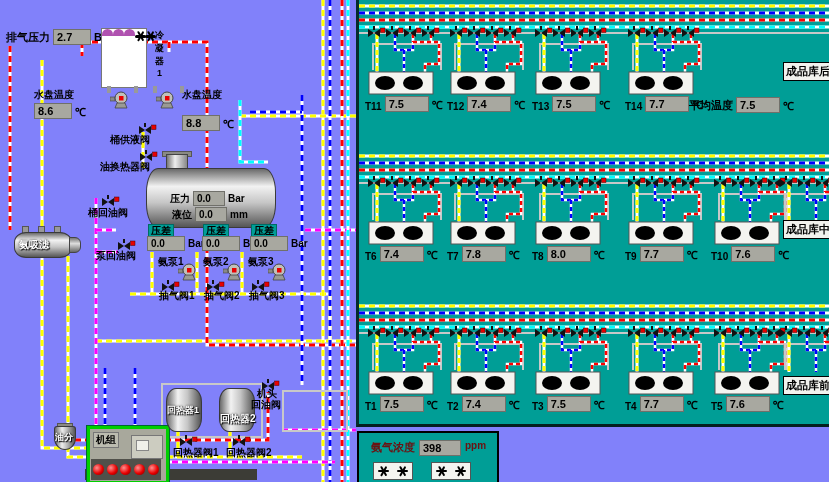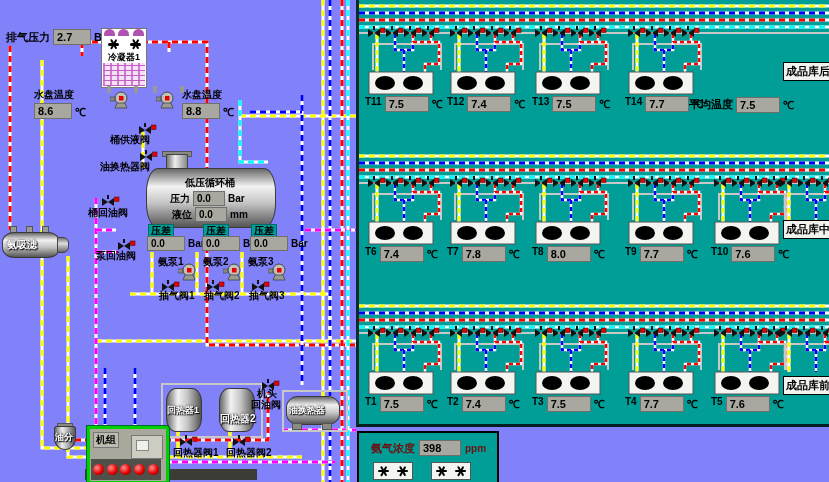--- a/index.html
+++ b/index.html
@@ -15,38 +15,38 @@
        height:12px;line-height:12px;text-align:left;}
   .box.sm{min-width:24px;font-size:10px;height:11px;line-height:11px;}
   #title{position:absolute;left:206px;top:24px;color:#fff;
          font:bold 37px "Liberation Serif",serif;letter-spacing:8px;}
   
   #cold-panel{position:absolute;left:356px;top:0;width:471px;height:424px;
               background:#009e96;border-left:3px solid #062c2c;border-bottom:3px solid #041f1f;overflow:hidden;}
   .zone{position:absolute;background:#f2f2ee;border:1px solid #000;color:#000;
         font:bold 11px "Liberation Sans",sans-serif;padding:1px 2px;white-space:nowrap;
         width:52px;overflow:hidden;}
-  .tdisp{position:absolute;display:flex;align-items:flex-start;gap:3px;}
+  .tdisp{position:absolute;display:flex;align-items:flex-end;gap:3px;}
   .tdisp .tag{font:bold 10px "Liberation Sans",sans-serif;color:#000;}
   .tdisp .box{min-width:36px;}
   
   #ammonia{position:absolute;left:357px;top:431px;width:138px;height:51px;
            background:#009e96;border:2px solid #000;}
-  #ammonia .hd{position:absolute;left:12px;top:7px;display:flex;gap:4px;align-items:center;}
+  #ammonia .hd{position:absolute;left:12px;top:7px;display:flex;gap:4px;}
   #ammonia .hd .lbl{color:#6b1212;}
   .fanbox{position:absolute;width:38px;height:16px;background:#f4f4f0;border:1px solid #555;
           display:flex;align-items:center;justify-content:space-around;}
   .fan{position:relative;width:11px;height:11px;display:inline-block;}
   .fan::before,.fan::after,.fan b{content:"";position:absolute;left:0;top:4.4px;width:11px;height:2.4px;
           background:#000;border-radius:2px;display:block;}
   .fan::after{transform:rotate(60deg);}
   .fan b{transform:rotate(120deg);}
   
   .condenser{position:absolute;width:44px;height:58px;background:#fff;border:1px solid #777;
-             display:flex;flex-direction:column;}
+             display:flex;flex-direction:row;}
   .condenser .bumps{display:flex;justify-content:space-around;height:8px;background:#fff;}
   .bump{width:11px;height:7px;background:#b052b0;border-radius:6px 6px 0 0;}
   .condenser .fans{display:flex;justify-content:space-around;align-items:center;height:14px;}
   .condenser .name{font:bold 9px "Liberation Sans",sans-serif;text-align:center;height:11px;color:#000;}
   .condenser .coil{flex:1;margin:1px;background:
       repeating-linear-gradient(0deg,#c060c0 0 1px,transparent 1px 5px),
       repeating-linear-gradient(90deg,#d27ad2 0 2px,#f6e2f6 2px 7px);}
   
   .hcyl{background:linear-gradient(180deg,#6a6a6a 0%,#f2f2f2 30%,#c6c6c6 58%,#555 100%);
         border:1px solid #3a3a3a;border-radius:12px/40%;}
@@ -855,44 +855,43 @@
 
   <div class="abs" style="left:34px;top:88px">
     <div class="lbl small">水盘温度</div>
     <div class="kv" style="position:static;margin-top:1px">
       <span class="box">8.6</span>
       <span class="lbl">℃</span>
     </div>
   </div>
   <div class="abs" style="left:182px;top:88px">
     <div class="lbl small">水盘温度</div>
-    <div class="kv" style="position:static;margin-top:1px">
+    <div class="kv" style="position:static;margin-top:13px">
       <span class="box">8.8</span>
       <span class="lbl">℃</span>
     </div>
   </div>
 
   <div class="abs" style="left:146px;top:168px;width:128px;height:58px">
     <div class="flange" style="left:16px;top:-17px;width:28px;height:4px"></div>
     <div class="abs" style="left:20px;top:-14px;width:20px;height:15px;background:linear-gradient(90deg,#777,#eee 40%,#888);border:1px solid #444"></div>
     <div class="hcyl abs" style="left:0;top:0;width:128px;height:58px"></div>
-    <div class="eq-label dark" style="left:0;top:8px;width:128px;text-align:center">低压循环桶</div>
     <div class="kv" style="left:24px;top:23px">
       <span class="lbl small">压力</span>
       <span class="box sm">0.0</span>
       <span class="lbl small">Bar</span>
     </div>
     <div class="kv" style="left:26px;top:39px">
       <span class="lbl small">液位</span>
       <span class="box sm">0.0</span>
       <span class="lbl small">mm</span>
     </div>
   </div>
 
-  <div class="abs" style="left:2px;top:230px;width:76px;height:28px">
+  <div class="abs" style="left:14px;top:230px;width:76px;height:28px">
     <div class="abs" style="left:8px;top:-4px;width:5px;height:8px;background:#999;border:1px solid #555"></div>
     <div class="abs" style="left:24px;top:-4px;width:5px;height:8px;background:#999;border:1px solid #555"></div>
     <div class="abs" style="left:40px;top:-4px;width:5px;height:8px;background:#999;border:1px solid #555"></div>
     <div class="hcyl abs" style="left:0;top:2px;width:56px;height:24px"></div>
     <div class="abs" style="left:55px;top:7px;width:10px;height:14px;background:linear-gradient(180deg,#777,#ddd 40%,#666);border:1px solid #444;border-radius:0 6px 6px 0"></div>
     <div class="eq-label" style="left:5px;top:8px">氨吸滤</div>
   </div>
 
 
   <div class="abs" style="left:54px;top:426px;width:22px;height:24px">
@@ -919,26 +918,20 @@
 
   <div class="abs" style="left:166px;top:388px;width:34px;height:44px">
     <div class="vcyl abs" style="left:0;top:0;width:34px;height:42px;border-radius:10px/14px"></div>
     <div class="eq-label" style="left:1px;top:16px;font-size:9px">回热器1</div>
   </div>
   <div class="abs" style="left:219px;top:388px;width:34px;height:44px">
     <div class="vcyl abs" style="left:0;top:0;width:34px;height:42px;border-radius:10px/14px"></div>
     <div class="eq-label" style="left:1px;top:24px;font-size:10px">回热器2</div>
   </div>
 
-  <div class="abs" style="left:286px;top:396px;width:54px;height:34px">
-    <div class="hcyl abs" style="left:0;top:0;width:52px;height:27px"></div>
-    <div class="eq-label" style="left:3px;top:8px;font-size:9px">油换热器</div>
-    <div class="flange" style="left:6px;top:27px;width:8px;height:5px"></div>
-    <div class="flange" style="left:36px;top:27px;width:8px;height:5px"></div>
-  </div>
 
   <div class="lbl abs small" style="left:257px;top:387px">机头</div>
   <div class="lbl abs small" style="left:251px;top:398px">回油阀</div>
 
   <div id="ammonia">
     <div class="hd">
       <span class="lbl">氨气浓度</span>
       <span class="box" style="min-width:34px">398</span>
       <span class="lbl small">ppm</span>
     </div>

